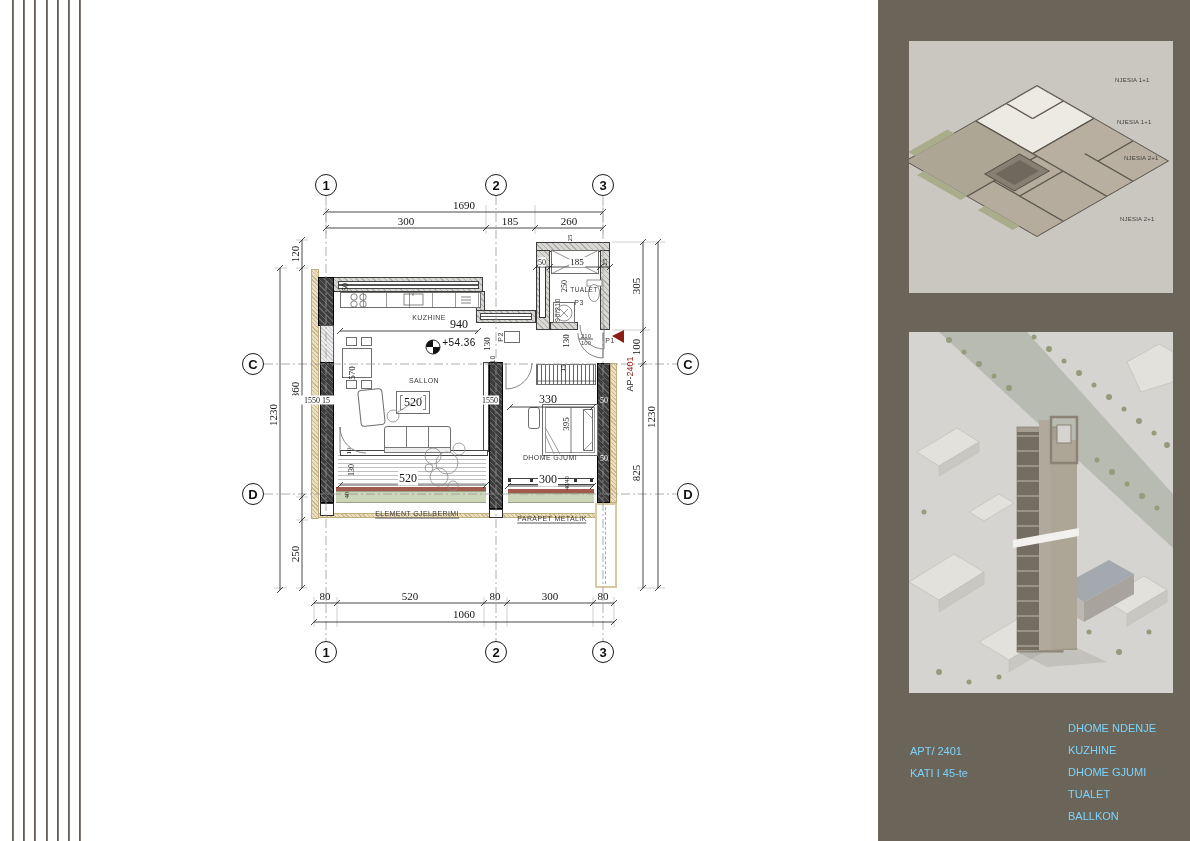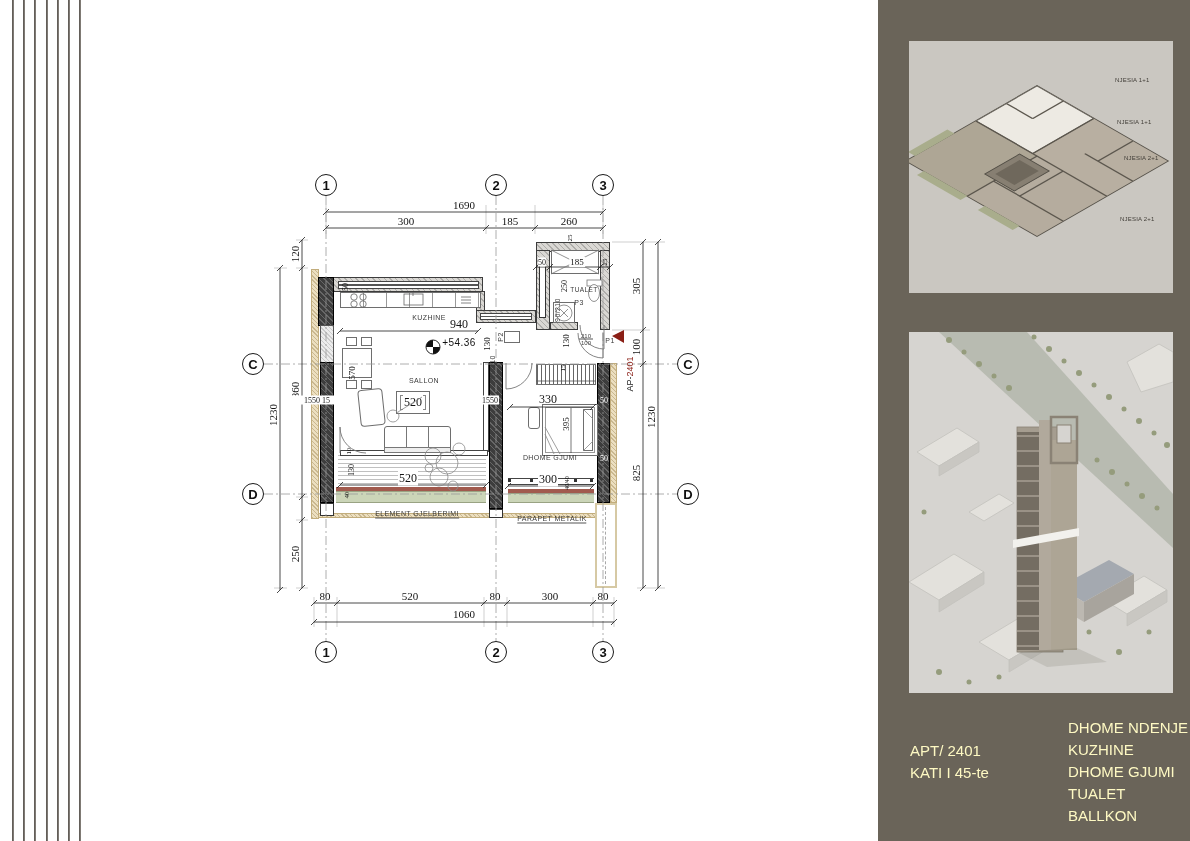--- a/index.html
+++ b/index.html
@@ -22,21 +22,21 @@
   .win{background:linear-gradient(to bottom,#fff 40%,#555 40%,#555 60%,#fff 60%);border:1px solid #444}
   .winv{background:linear-gradient(to right,#fff 40%,#555 40%,#555 60%,#fff 60%);border:1px solid #444}
   .wht{background:#fff;border:1px solid #333}
   .frn{position:absolute;border:1px solid #6e6e6e;background:#fff}
   .red{position:absolute;background:#a15a4e}
   .grn{position:absolute;background:#cbd5b8;border-top:1px solid #99a383;border-bottom:1px solid #99a383}
   .deck{position:absolute;background-image:repeating-linear-gradient(to bottom,#c0c0c0 0 1px,transparent 1px 4px)}
   .ward{background-image:repeating-linear-gradient(90deg,#666 0 1px,transparent 1px 4px)}
   .panel{position:absolute;background:#6a6459}
   .pimg{position:absolute;overflow:hidden}
-  .ptxt{color:#fef9c3;font-size:15px;line-height:22px;font-family:"Liberation Sans",sans-serif}
+  .ptxt{color:#7dd3fc;font-size:11px;line-height:22px;font-family:"Liberation Sans",sans-serif}
   .vline{position:absolute;top:0;width:2px;height:841px;background:linear-gradient(to right,#55504b,#8d8882)}
   .axlbl{position:absolute;transform:translate(0,-50%);font-size:6px;color:#403d37;letter-spacing:.2px;white-space:nowrap}
   svg{display:block}
 </style>
 </head>
 <body>
 
 <div id="canvas">
 
   <div>

